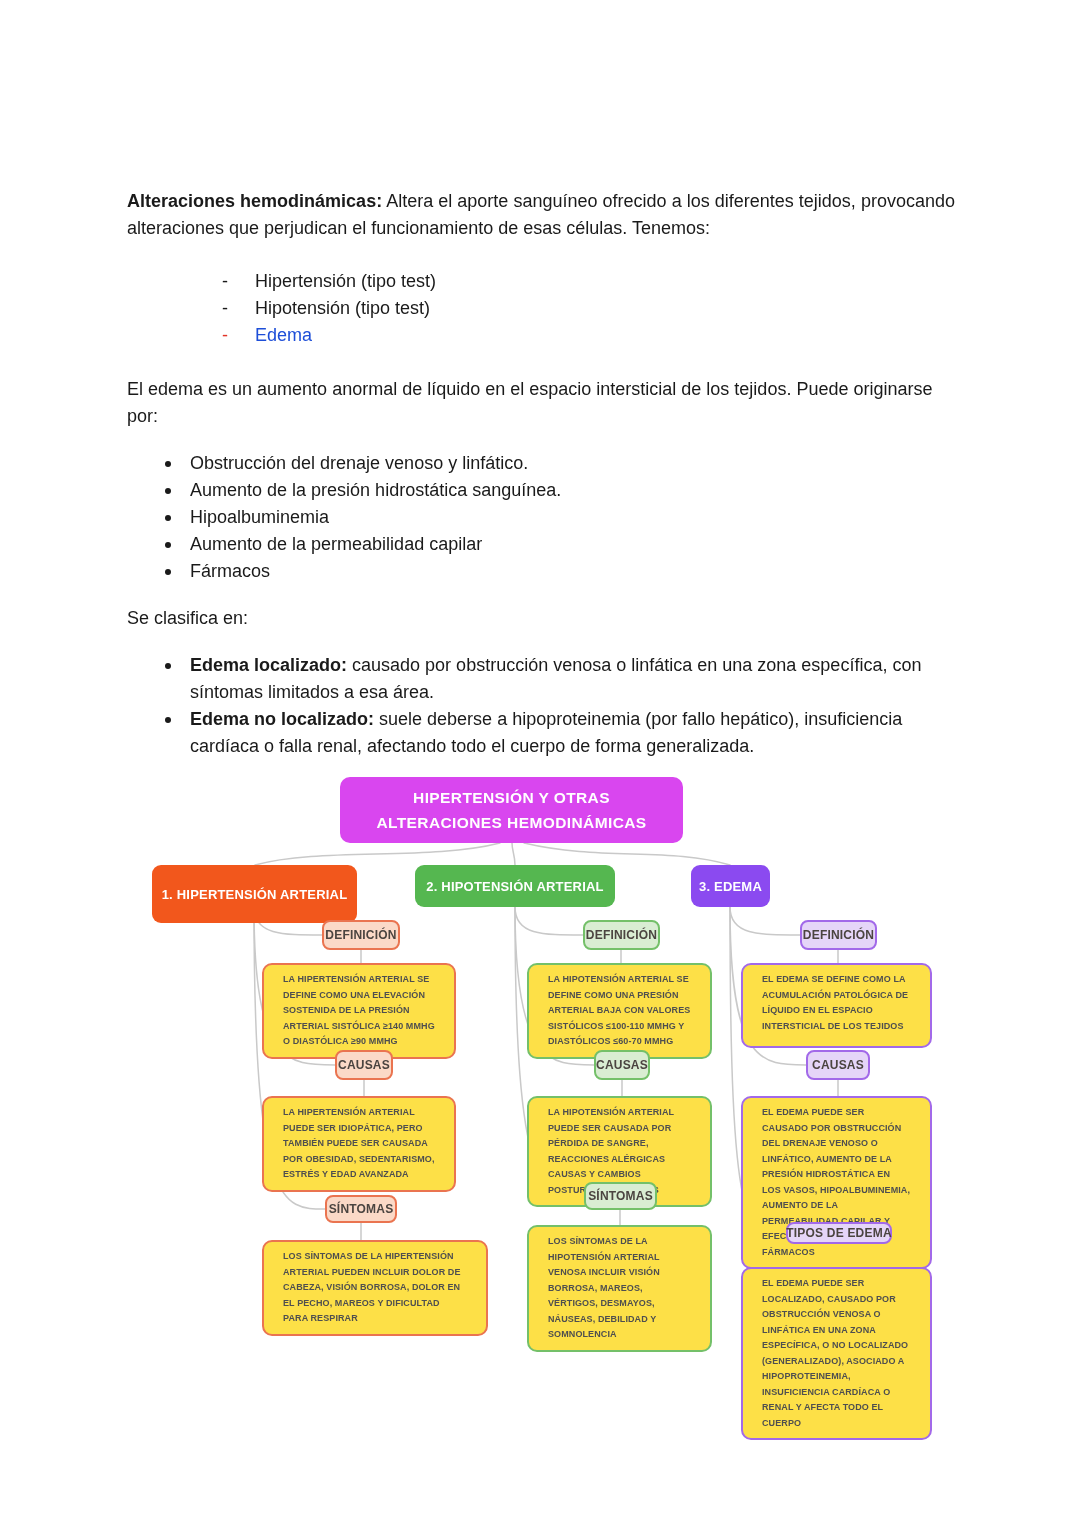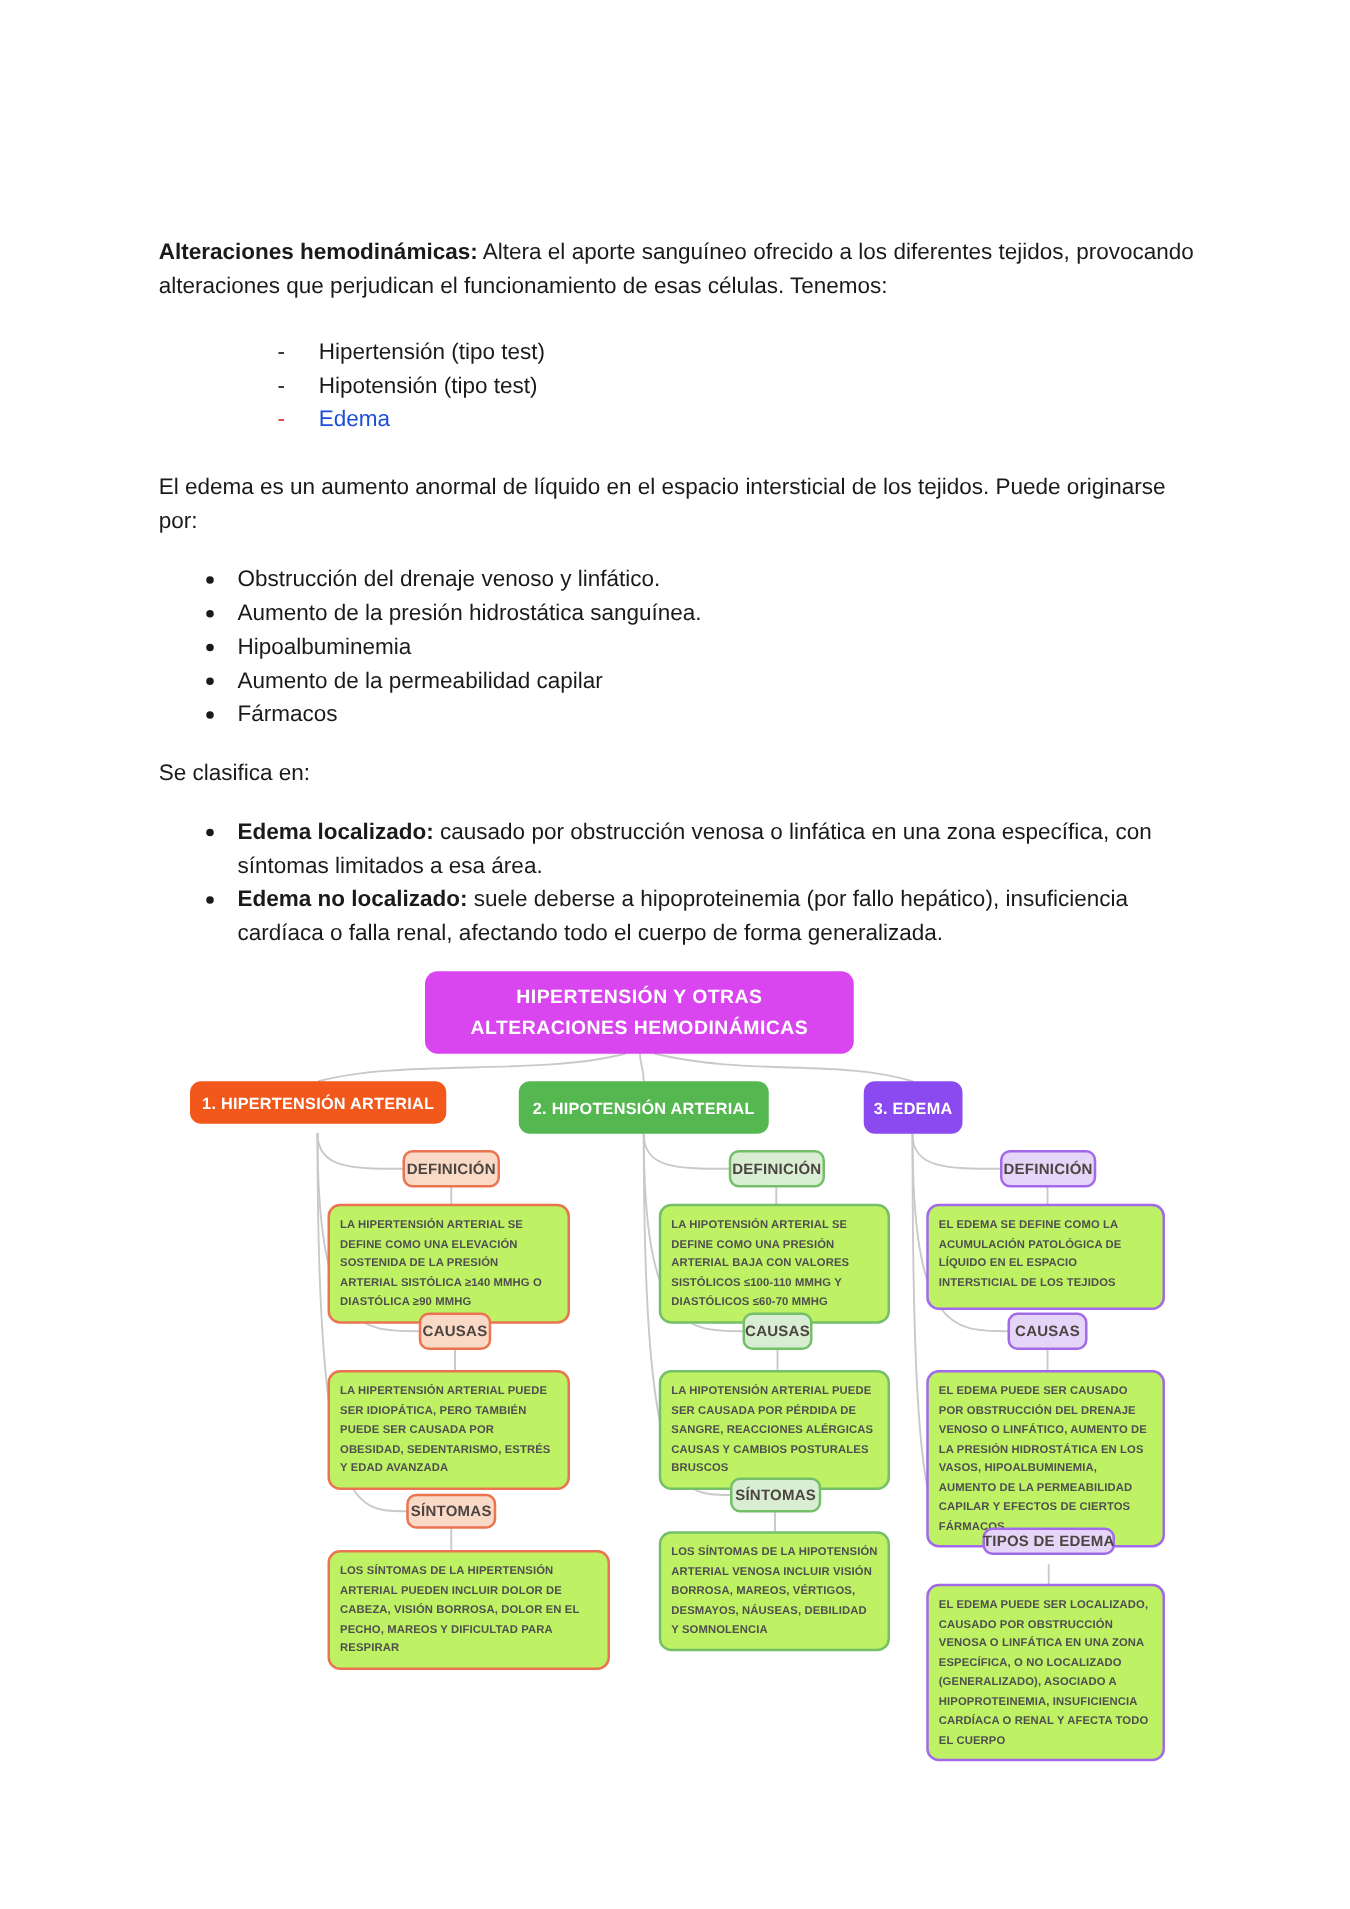--- a/index.html
+++ b/index.html
@@ -44,22 +44,22 @@
     border-radius:9px; color:#fff; display:flex; align-items:center; justify-content:center;
     font-weight:bold; font-size:13px; letter-spacing:.2px; white-space:nowrap;
   }
   .tag {
     border-radius:8px; border:2px solid; background:#fff;
     display:flex; align-items:center; justify-content:center;
     font-weight:bold; font-size:12px; letter-spacing:.2px; color:#4b4440;
     white-space:nowrap;
   }
   .content-box {
-    border-radius:10px; border:2px solid; background:#bef264;
-    padding:7px 8px; font-weight:bold; font-size:9px; line-height:15.5px;
+    border-radius:10px; border:2px solid; background:#fde047;
+    padding:7px 19px; font-weight:bold; font-size:9px; line-height:15.5px;
     letter-spacing:.1px; color:#4f4f4f;
   }
 </style>
 </head>
 <body>
 
 <div class="doc">
 
   <p class="para"><span class="b">Alteraciones hemodinámicas:</span><span> Altera el aporte sanguíneo ofrecido a los diferentes tejidos, provocando alteraciones que perjudican el funcionamiento de esas células. Tenemos:</span></p>
 
@@ -148,21 +148,21 @@
       <path d="M 708 305 L 708 321"></path>
       <path d="M 709 477 L 709 492"></path>
     </g>
   </svg>
 
   <div class="node root-box" style="left: 210px; top: 2px; width: 343px; height: 66px; background-color: #d946ef; color: rgb(255, 255, 255);">
     <div>HIPERTENSIÓN Y OTRAS</div>
     <div>ALTERACIONES HEMODINÁMICAS</div>
   </div>
 
-  <div class="node branch-header" style="left: 22px; top: 90px; width: 205px; height: 34px; background-color: rgb(242, 87, 28);">1. HIPERTENSIÓN ARTERIAL</div>
+  <div class="node branch-header" style="left: 22px; top: 90px; width: 205px; height: 58px; background-color: rgb(242, 87, 28);">1. HIPERTENSIÓN ARTERIAL</div>
   <div class="node branch-header" style="left: 285px; top: 90px; width: 200px; height: 42px; background-color: rgb(85, 183, 80);">2. HIPOTENSIÓN ARTERIAL</div>
   <div class="node branch-header" style="left: 561px; top: 90px; width: 79px; height: 42px; background-color: rgb(139, 74, 240);">3. EDEMA</div>
 
   <div class="node tag" style="left: 192px; top: 145px; width: 78px; height: 30px; background-color: rgb(251, 217, 199); border-color: rgb(234, 116, 80);">DEFINICIÓN</div>
   <div class="node content-box" style="left: 132px; top: 188px; width: 194px; min-height: 83px; border-color: rgb(234, 116, 80);">LA HIPERTENSIÓN ARTERIAL SE DEFINE COMO UNA ELEVACIÓN SOSTENIDA DE LA PRESIÓN ARTERIAL SISTÓLICA ≥140 MMHG O DIASTÓLICA ≥90 MMHG</div>
 
   <div class="node tag" style="left: 205px; top: 275px; width: 58px; height: 30px; background-color: rgb(251, 217, 199); border-color: rgb(234, 116, 80);">CAUSAS</div>
   <div class="node content-box" style="left: 132px; top: 321px; width: 194px; min-height: 82px; border-color: rgb(234, 116, 80);">LA HIPERTENSIÓN ARTERIAL PUEDE SER IDIOPÁTICA, PERO TAMBIÉN PUEDE SER CAUSADA POR OBESIDAD, SEDENTARISMO, ESTRÉS Y EDAD AVANZADA</div>
 
   <div class="node tag" style="left: 195px; top: 420px; width: 72px; height: 28px; background-color: rgb(251, 217, 199); border-color: rgb(234, 116, 80);">SÍNTOMAS</div>

